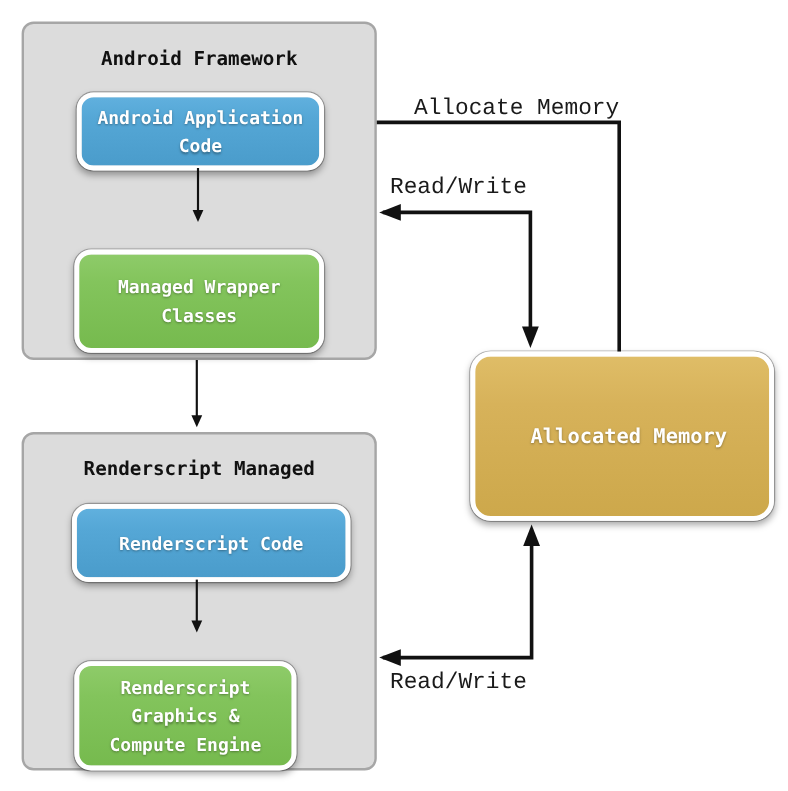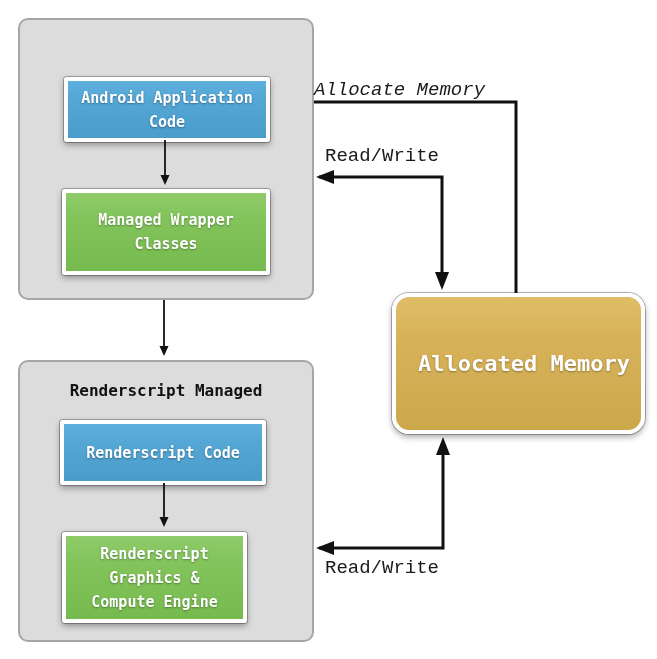--- a/index.html
+++ b/index.html
@@ -18,56 +18,57 @@
     box-sizing:border-box;
   }
   #android-framework{left:18px; top:18px; width:296px; height:282px;}
   #renderscript-runtime{left:18px; top:360px; width:296px; height:282px;}
   .container-title{
     position:absolute; left:0; top:21px; width:100%; text-align:center;
     font-size:16px; font-weight:bold; color:var(--title-text); line-height:16px;
   }
   .node{
     position:absolute; box-sizing:border-box;
-    border:4px solid #ffffff; border-radius:3px;
+    border:4px solid #ffffff; border-radius:14px;
     display:flex; align-items:center; justify-content:center;
     box-shadow:0 0 0 1px rgba(0,0,0,0.28), 0 3px 6px rgba(0,0,0,0.35);
   }
   .node .box-label{
     color:var(--box-text); font-weight:bold; font-size:15px; line-height:24px;
     text-align:center; white-space:pre-line;
     text-shadow:0 1px 2px rgba(0,0,0,0.35);
   }
   .blue{background:linear-gradient(180deg,#60b0de 0%,var(--blue) 30%,#4a9ccb 100%);}
-  .green{background:linear-gradient(180deg,#8ecb69 0%,var(--green) 30%,#76ba4e 100%);}
+  .green{background:linear-gradient(180deg,#8ecb69 0%,var(--green) 30%,#76ba4e 100%);margin-top:19px;}
   .gold{background:linear-gradient(180deg,#dfbd67 0%,var(--gold) 30%,#cda84b 100%);}
   #app-code{left:44px; top:57px; width:206px; height:65px;}
   #managed-wrapper{left:42px; top:169px; width:208px; height:86px;}
-  #rs-code{left:40px; top:58px; width:206px; height:65px;}
+  #rs-code{left:40px; top:58px; width:232px; height:65px;}
   #rs-engine{left:42px; top:170px; width:185px; height:91px;}
   #allocated-memory{left:392px; top:293px; width:253px; height:141px; border-radius:17px;}
-  #allocated-memory .box-label{font-size:22px;margin-left:11px;}
+  #allocated-memory .box-label{font-size:17px;margin-left:11px;}
   #arrows{position:absolute; left:0; top:0; z-index:5; pointer-events:none;}
   .thick-line{stroke:var(--arrow); stroke-width:3; fill:none; stroke-linejoin:miter;}
   .thin-line{stroke:var(--arrow); stroke-width:1.8; fill:none;}
   .head{fill:var(--arrow); stroke:none;}
   .arrow-label{
     position:absolute; font-family:"Liberation Mono",monospace; font-size:19px;
     color:var(--label-text); line-height:19px; white-space:nowrap; z-index:6;
   }
-  #allocate-label{left:314px; top:81px; width:202px; text-align:left;font-style:italic;}
+  #allocate-label{left:314px; top:81px; width:202px; text-align:right;}
   #rw-top-label{left:325px; top:147px;}
   #rw-bottom-label{left:325px; top:559px;}
 </style>
 </head>
 <body>
 
 <div id="canvas">
 
   <div id="android-framework" class="container">
+    <div class="container-title">Android Framework</div>
     <div id="app-code" class="node blue">
       <div class="box-label">Android Application
 Code</div>
     </div>
     <div id="managed-wrapper" class="node green">
       <div class="box-label">Managed Wrapper
 Classes</div>
     </div>
   </div>
 

